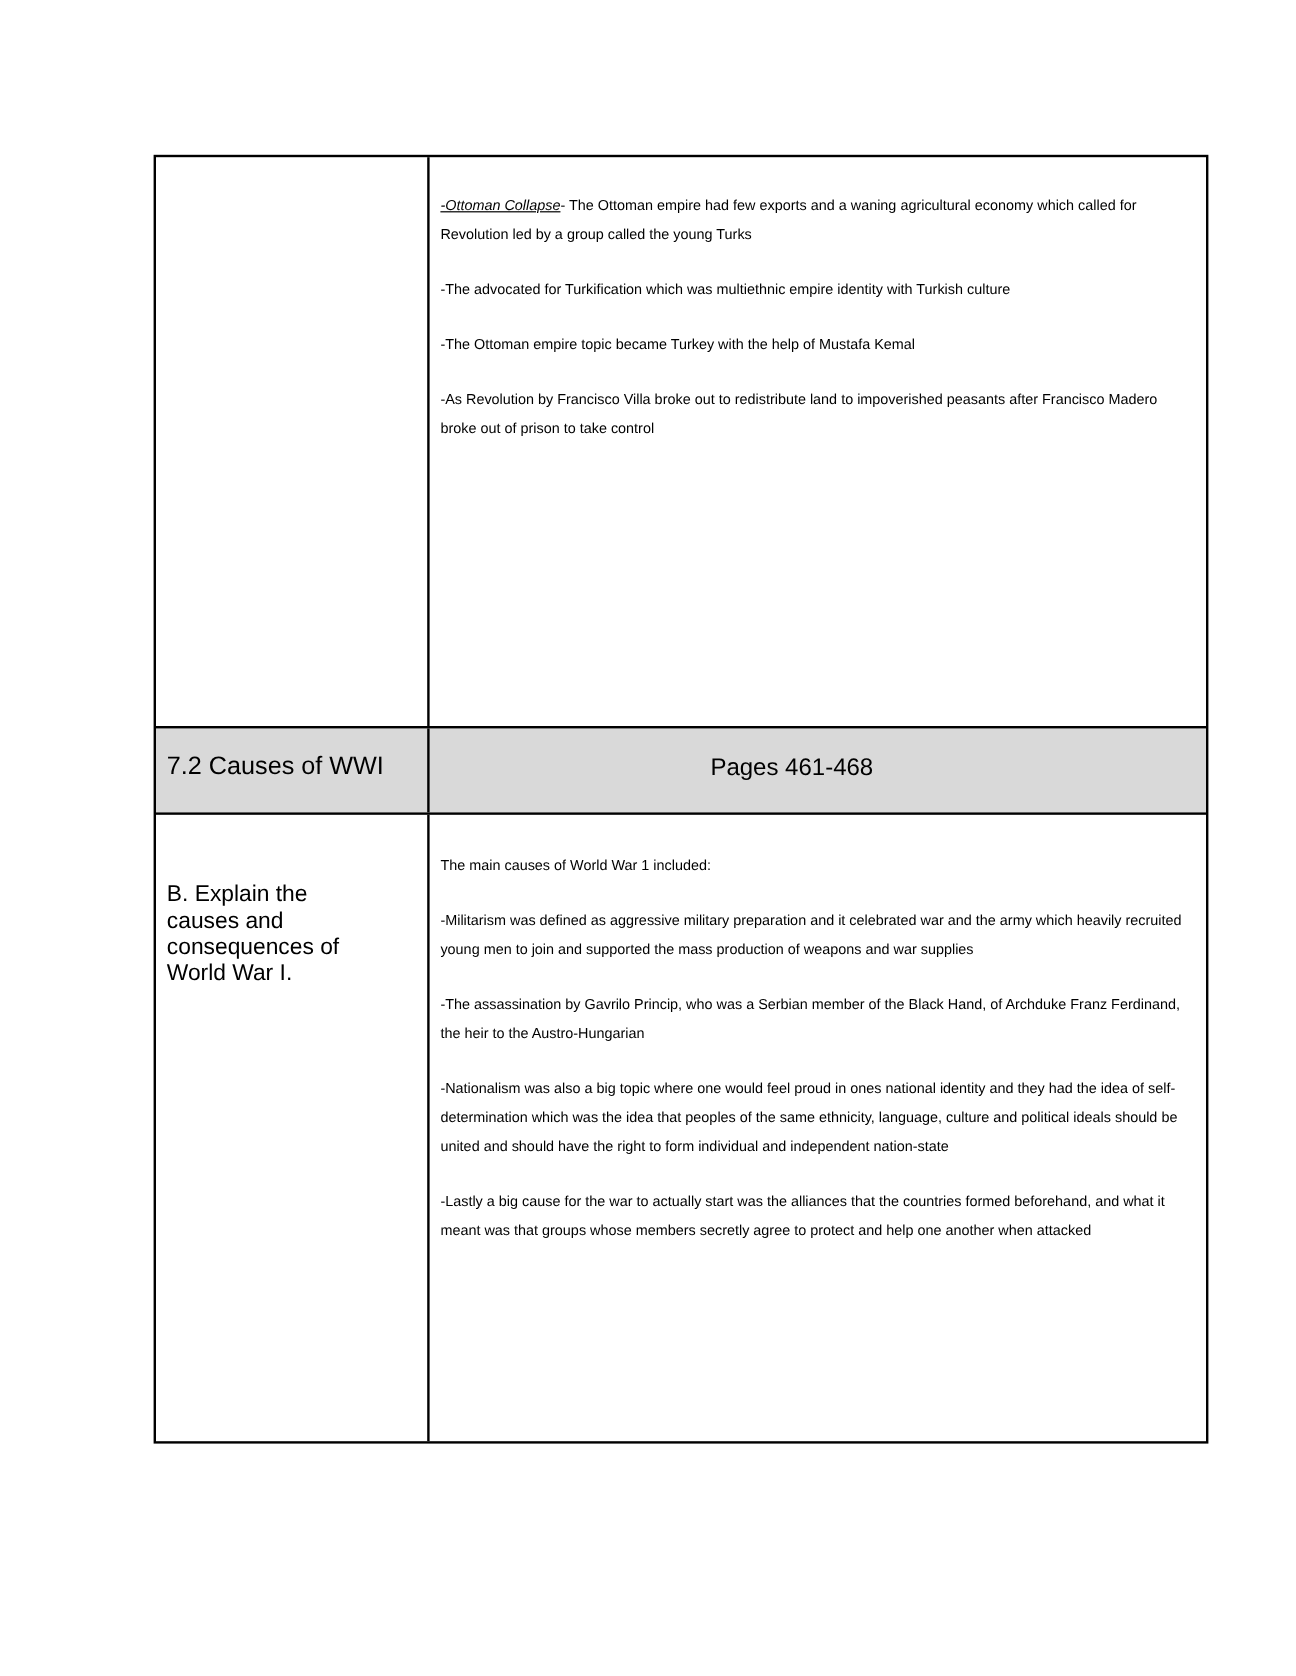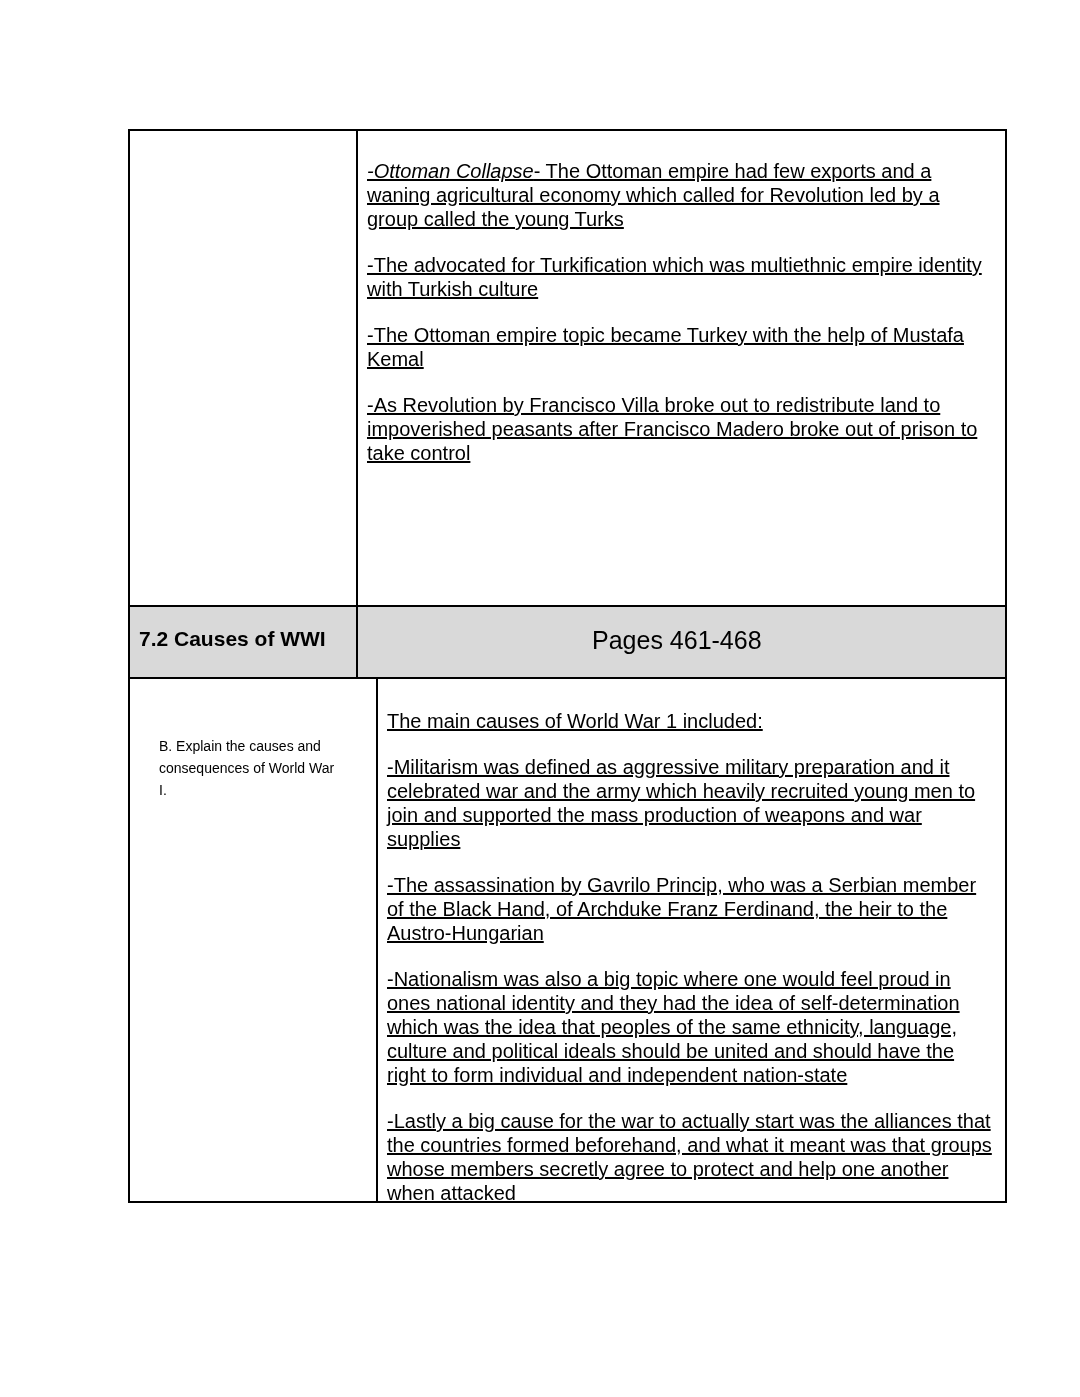--- a/index.html
+++ b/index.html
@@ -32,42 +32,39 @@
   }
   .cr { flex: 1; box-sizing: border-box; overflow: hidden; }
   .r1 { height: 474px; }
   .r2 { height: 72px; background: #d9d9d9; }
   .r3 { height: 524px; }
 
   .r1 .cr { padding: 28px 10px 0 9px; }
   .r3 .cr { padding: 30px 10px 0 9px; }
   .body-cell p {
     margin: 0 0 22px 0;
-    font-size: 20px;
+    font-size: 12px;
     line-height: 24px;
-    text-decoration: underline;
   }
   .lead { font-style: italic; text-decoration: underline; }
 
   .r2 .cl {
     padding: 18px 6px 0 9px;
     font-size: 21px;
     line-height: 28px;
-    font-weight: bold;
   }
   .r2 .cr {
     padding: 19px 0 0 234px;
-    font-size: 25px;
+    font-size: 20px;
     line-height: 28px;
   }
   .r3 .cl {
     padding: 56px 36px 0 9px;
-    font-size: 14px;
+    font-size: 19px;
     line-height: 22px;
-    margin-left: 20px;
   }
 </style>
 </head>
 <body>
 
 <div class="tbl">
 
   <div class="row r1">
     <div class="cl"></div>
     <div class="cr body-cell">

